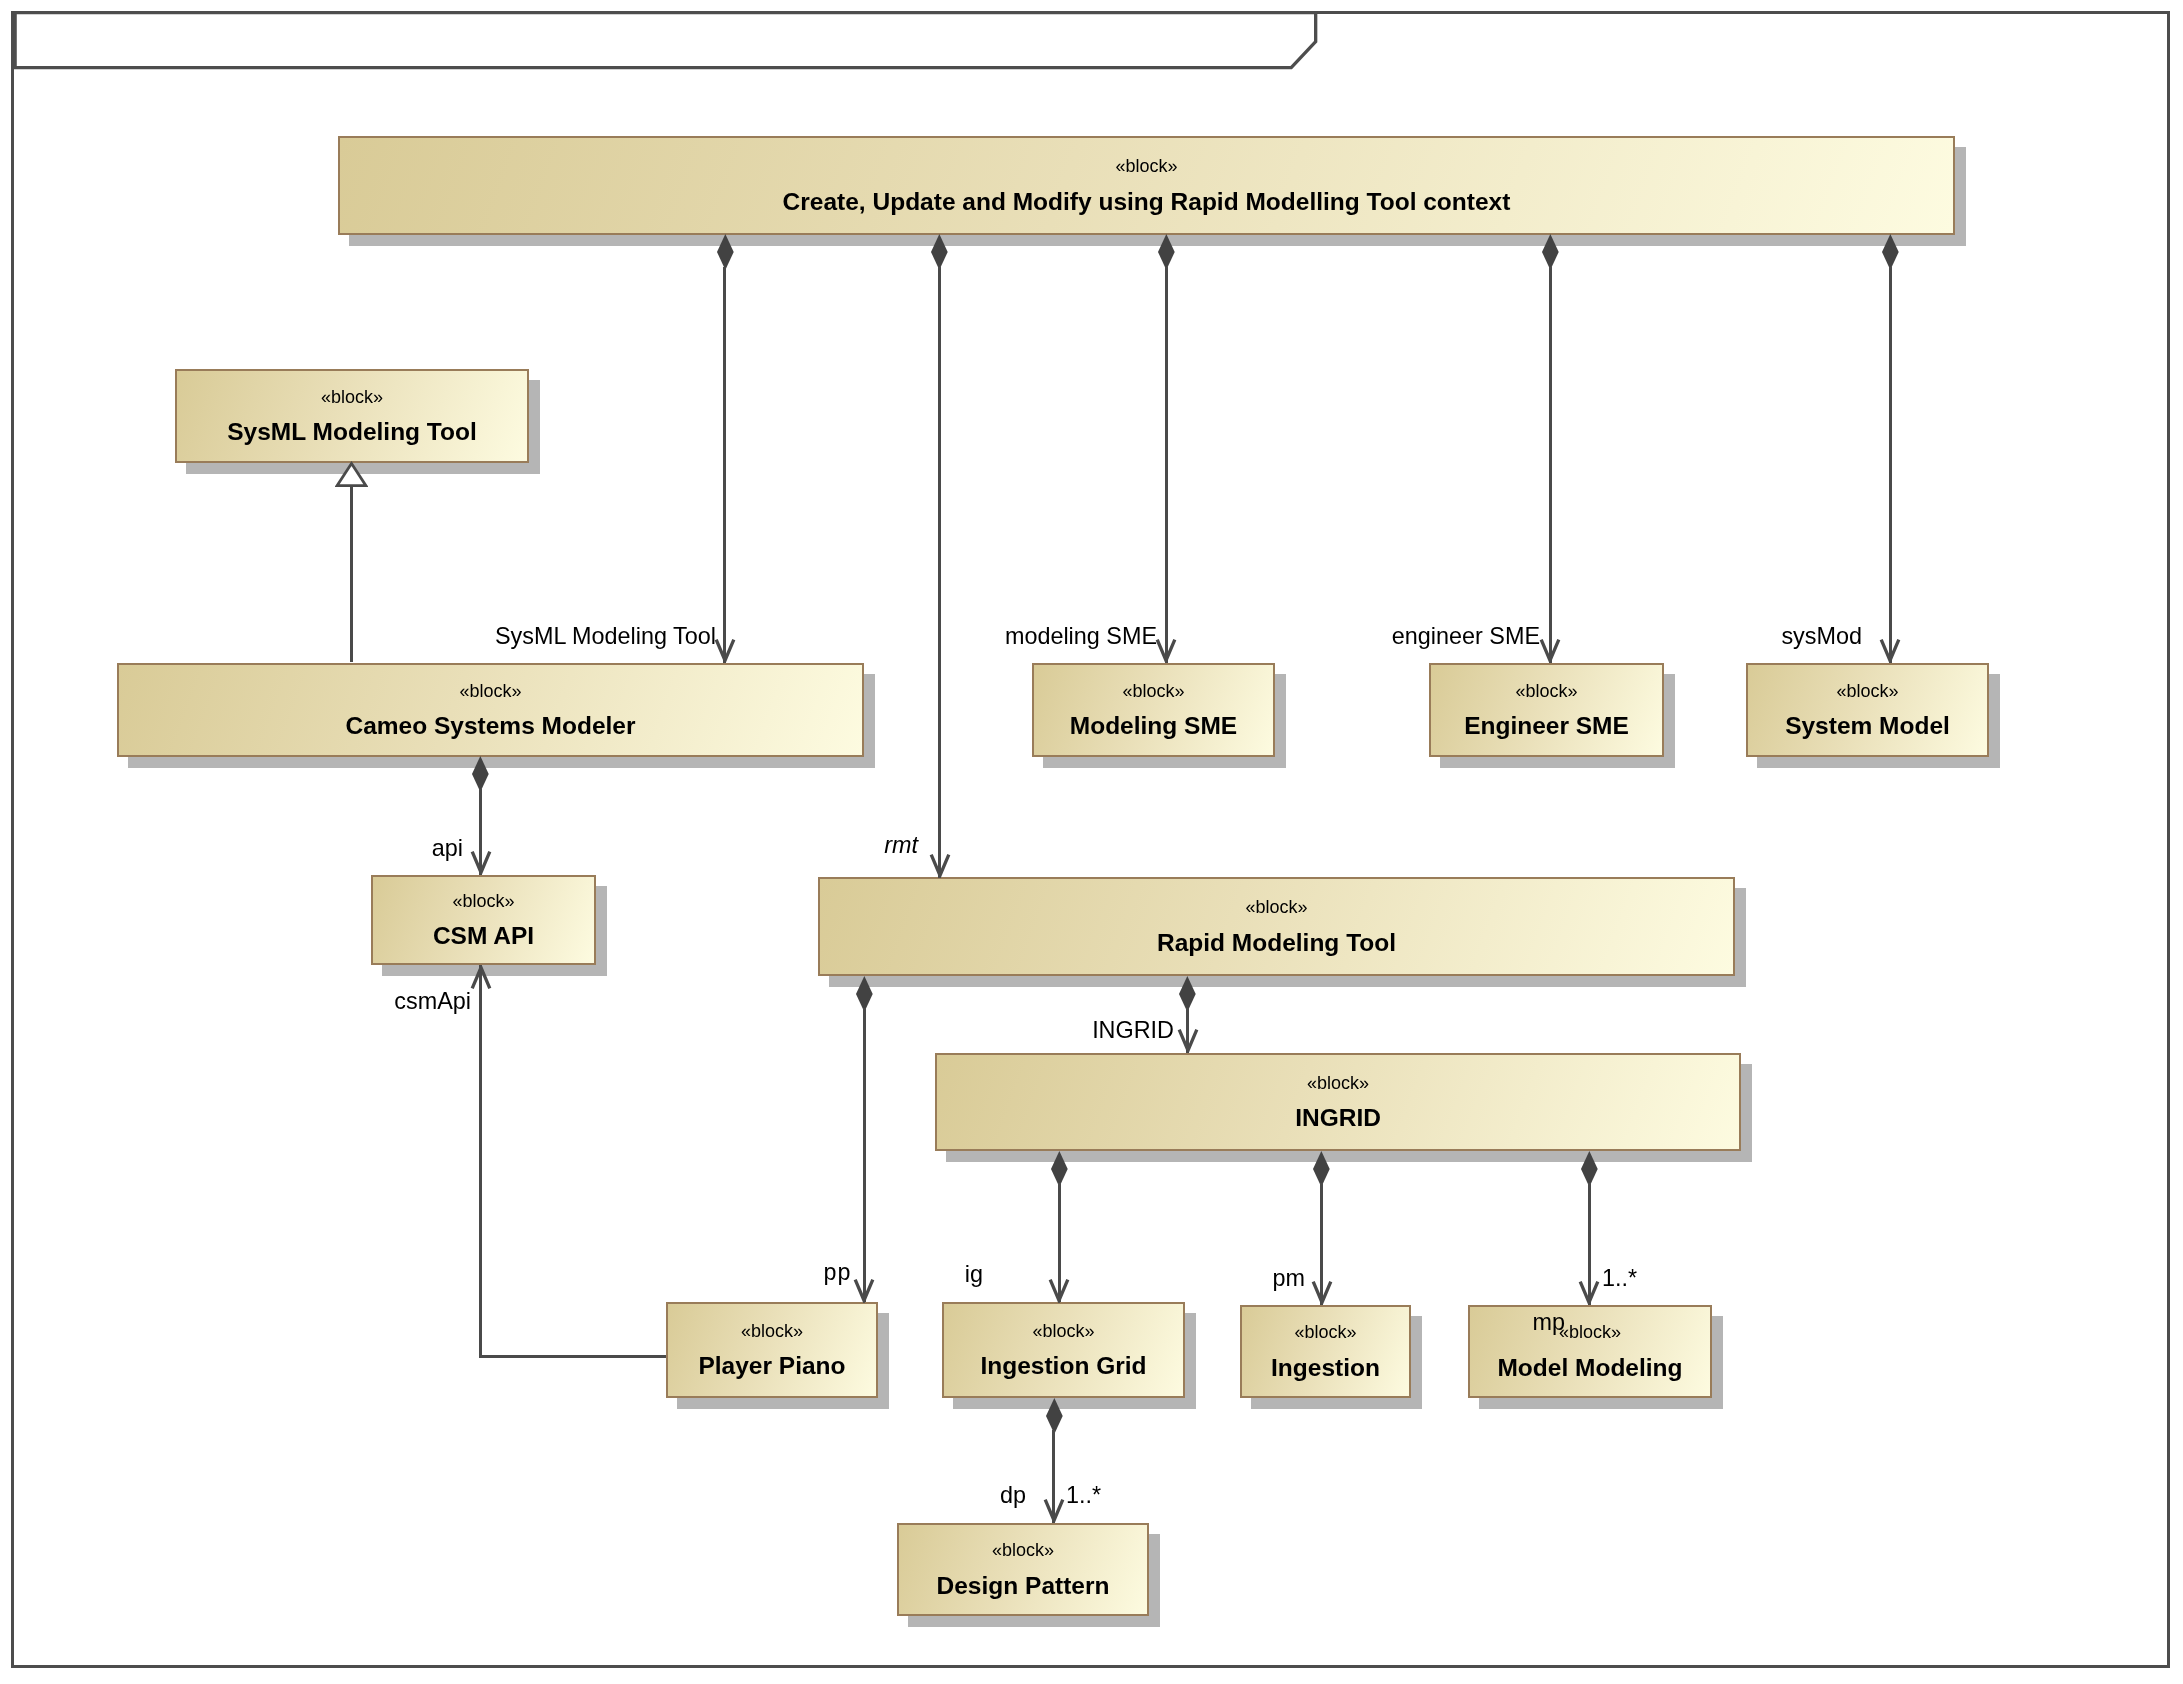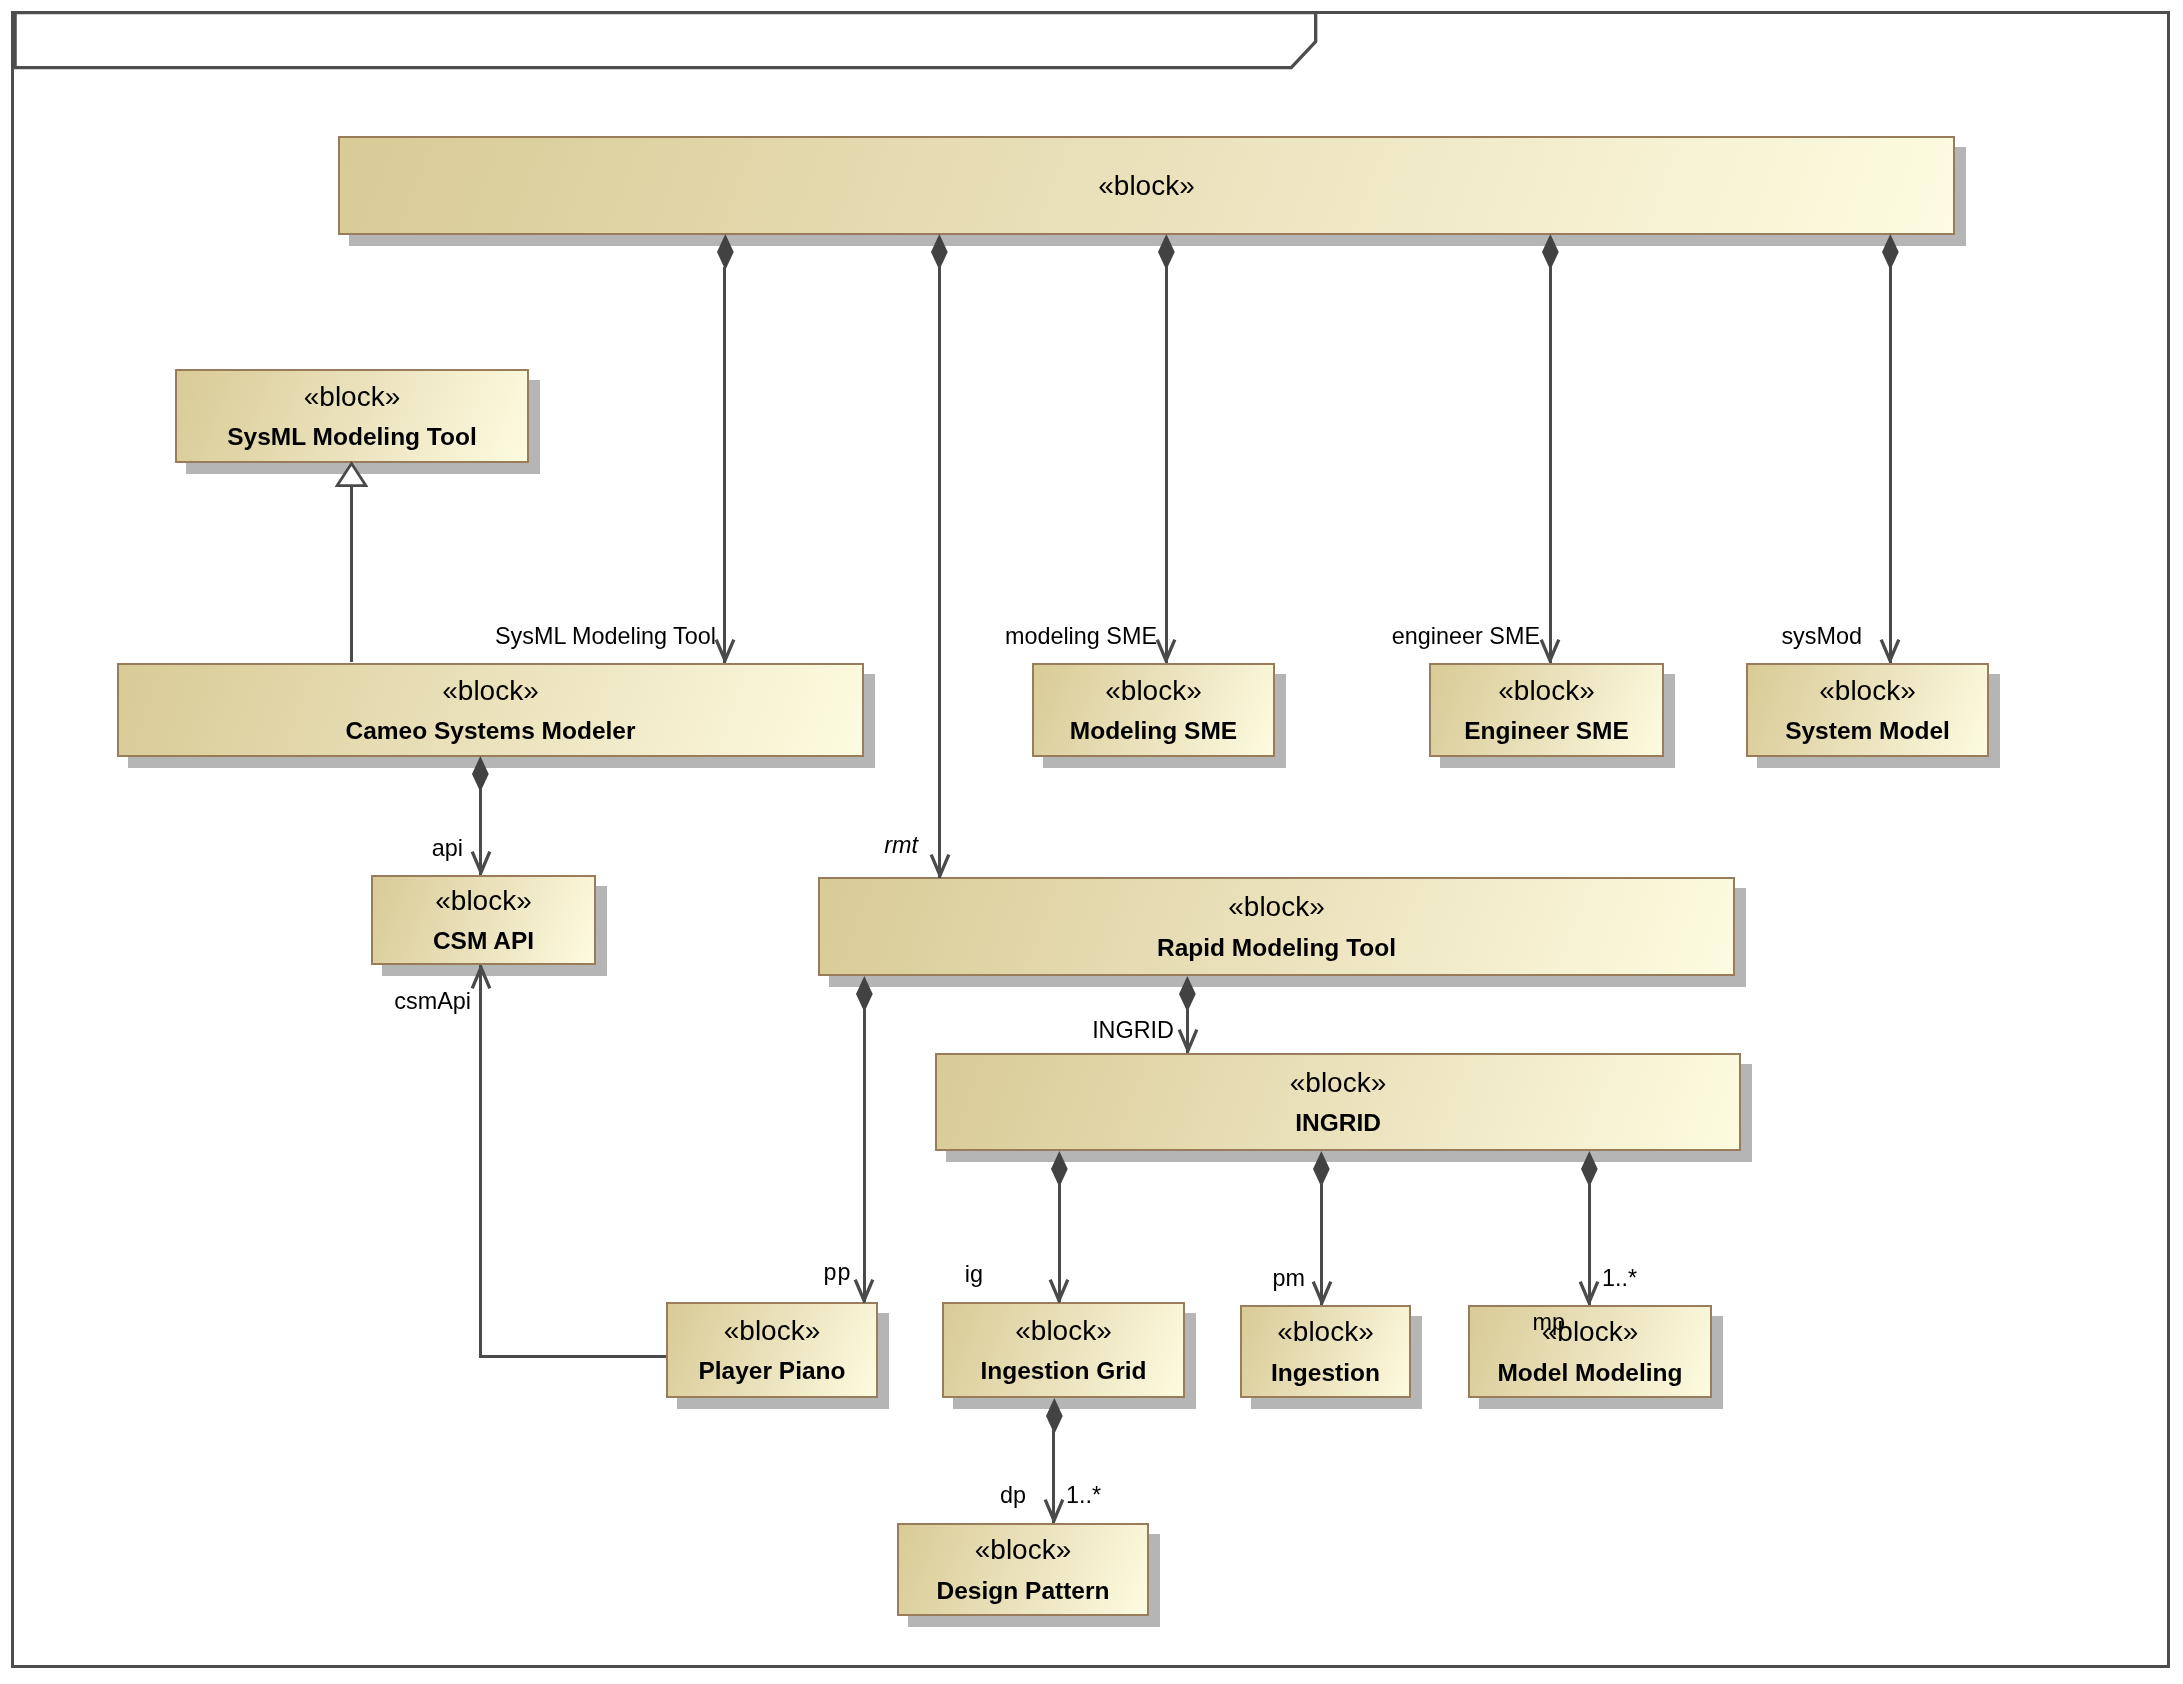--- a/index.html
+++ b/index.html
@@ -23,21 +23,21 @@
   .frame-title .kw{font-weight:bold;}
   .frame-title .rest{margin-left:7.8px;}
   .block{
     position:absolute;box-sizing:border-box;
     border:2.8px solid #997C59;
     background:linear-gradient(110deg,#D9CB97 0%,#E9DFB8 45%,#FDFBE0 100%);
     box-shadow:11px 11px 0 0 #B5B5B5;
     display:flex;flex-direction:column;align-items:center;justify-content:center;
     gap:14.5px;text-align:center;
   }
-  .stereo{font-size:28px;color:#000;line-height:1;}
+  .stereo{font-size:18px;color:#000;line-height:1;}
   .bname{font-size:24.5px;font-weight:bold;color:#000;line-height:1;}
   .vline{position:absolute;width:3.3px;background:#4A4A4A;}
   .hline{position:absolute;height:3.3px;background:#4A4A4A;}
   .diamond{
     position:absolute;width:16.7px;height:36px;background:#424242;
     clip-path:polygon(50% 0,100% 50%,50% 100%,0 50%);
   }
   .arrow{position:absolute;}
   .elabel{
     position:absolute;font-size:23.4px;color:#000;line-height:27px;
@@ -51,20 +51,21 @@
 <div id="canvas">
 
   <div class="frame"></div>
 
   <svg class="title-tab-svg" width="1316" height="60" viewBox="0 0 2360 108">
     <path d="M3,3 H2344 V55 L2300,102 H3 Z" fill="#ffffff" stroke="#4D4D4D" stroke-width="6"></path>
   </svg>
 
   <div class="block" style="left:338px;top:136px;width:1617px;height:99px;">
     <div class="stereo">«block»</div>
+    <div class="bname">Create, Update and Modify using Rapid Modelling Tool context</div>
   </div>
 
   <div class="block" style="left:175px;top:369px;width:354px;height:94px;">
     <div class="stereo">«block»</div>
     <div class="bname">SysML Modeling Tool</div>
   </div>
 
   <div class="block" style="left:117px;top:663px;width:747px;height:94px;">
     <div class="stereo">«block»</div>
     <div class="bname">Cameo Systems Modeler</div>

